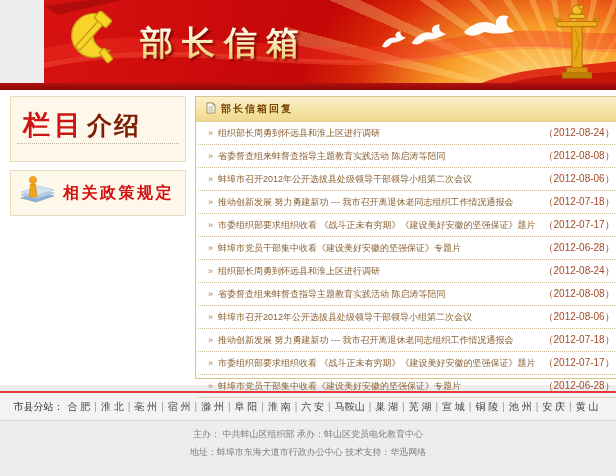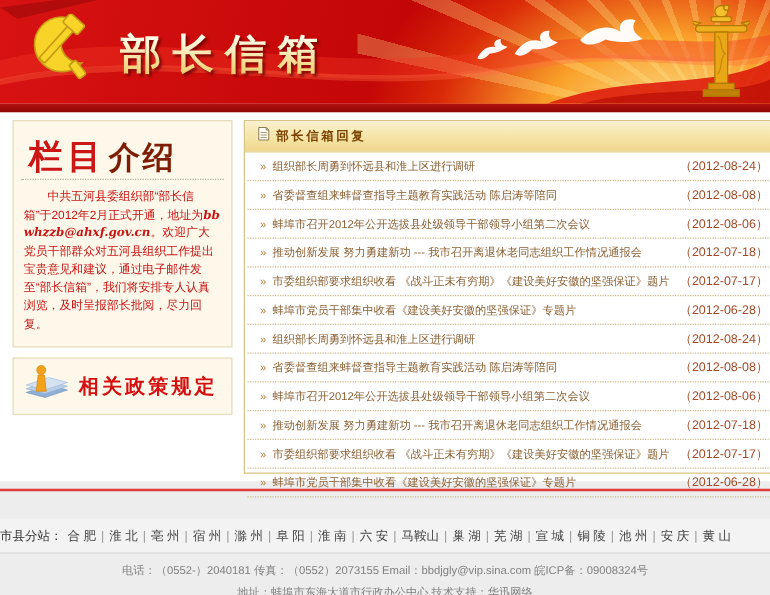--- a/index.html
+++ b/index.html
@@ -5,20 +5,21 @@
   * { box-sizing: border-box; margin: 0; padding: 0; }
   html,body { width:616px; height:476px; overflow:hidden; }
   body { font-family:"Liberation Sans", sans-serif; background:#ededed; }
 
   
   .banner{
     position:relative; height:83px; overflow:hidden;
     background:
       radial-gradient(ellipse 300px 210px at 87% 122%, rgba(255,240,160,.95) 0%, rgba(255,178,46,.9) 34%, rgba(238,72,10,.55) 62%, rgba(205,8,8,0) 82%),
       linear-gradient(100deg,#d81212,#c10505 55%,#cd0d07);
+    margin-left: 44px;
   }
   .rays{
     position:absolute; top:0; right:0; width:330px; height:100%;
     background:repeating-conic-gradient(from 150deg at 87% 125%, rgba(255,230,140,.30) 0deg 3deg, rgba(255,230,140,0) 3deg 11deg);
   }
   .banner svg.ribbons{ position:absolute; inset:0; }
   .emblem{ position:absolute; left:20px; top:11px; }
   .banner-title{
     position:absolute; left:96px; top:21px;
     font-size:33px; font-weight:bold; letter-spacing:9px;
@@ -64,24 +65,23 @@
     padding:4px 8px 4px 10px; border-bottom:1px dotted #cdbb92;
   }
   .reply-link{ font-size:9px; color:#8b6134; white-space:nowrap; overflow:hidden; cursor:pointer; }
   .arrow{ color:#ad8045; font-size:9px; margin-right:5px; }
   .reply-date{ font-size:10px; color:#a34a26; white-space:nowrap; flex:none; margin-left:8px; }
 
   
   .red-divider{ height:2px; background:#e23b3b; margin-top:6px; }
   .footer{ background:#ededed; }
   .city-bar{
-    text-align:left; font-size:10px; color:#444;
+    text-align:center; font-size:10px; color:#444;
     padding:7px 0 6px; background:#f3f3f3; border-bottom:1px solid #d9d9d9;
     white-space:nowrap;
-    margin-top:22px;
   }
   .city-bar .label{ color:#333; }
   .city{ margin:0 4px; cursor:pointer; }
   .sep{ color:#999; }
   .foot-lines{ text-align:center; font-size:9px; color:#808080; line-height:18px; padding-top:4px; }
 </style>
 </head>
 <body>
 
 <div class="page">
@@ -143,21 +143,20 @@
 
     <aside class="side">
       <div class="panel intro-panel">
         <div class="intro-head">
           <div class="intro-line1">
             <span class="t-main">栏目</span>
             <span class="t-sub">介绍</span>
           </div>
         </div>
         <div class="intro-sep"></div>
-        <p class="intro-text"><span>　　中共五河县委组织部“部长信箱”于2012年2月正式开通，地址为</span><span class="email">bbwhzzb@ahxf.gov.cn</span><span>。欢迎广大党员干部群众对五河县组织工作提出宝贵意见和建议，通过电子邮件发至“部长信箱”，我们将安排专人认真浏览，及时呈报部长批阅，尽力回复。</span></p>
       </div>
 
       <div class="panel policy-box">
         <span>
           <svg width="40" height="36" viewBox="0 0 40 36">
             <path d="M4 25 L22 19 L37 23 L19 29 Z" fill="#8fafd4" stroke="#6f92bd" stroke-width="0.5"></path>
             <path d="M4 22 L22 16 L37 20 L19 26 Z" fill="#b9cfe8" stroke="#8fafd4" stroke-width="0.5"></path>
             <path d="M4 19 L22 13 L37 17 L19 23 Z" fill="#d5e2f2" stroke="#9db8d8" stroke-width="0.5"></path>
             <circle cx="16" cy="7" r="3.6" fill="#f5a21b" stroke="#d07f05" stroke-width="0.5"></circle>
             <path d="M12 24 L13.5 11 L18.5 11 L20 24 Z" fill="#f5a21b" stroke="#d07f05" stroke-width="0.5"></path>
@@ -243,18 +242,18 @@
 
   </div>
 
   <div class="red-divider"></div>
 
   <footer class="footer">
     <div class="city-bar">
       <span class="label">市县分站：</span><span id="city-list"><span class="city">合 肥</span><span class="sep">|</span><span class="city">淮 北</span><span class="sep">|</span><span class="city">亳 州</span><span class="sep">|</span><span class="city">宿 州</span><span class="sep">|</span><span class="city">滁 州</span><span class="sep">|</span><span class="city">阜 阳</span><span class="sep">|</span><span class="city">淮 南</span><span class="sep">|</span><span class="city">六 安</span><span class="sep">|</span><span class="city">马鞍山</span><span class="sep">|</span><span class="city">巢 湖</span><span class="sep">|</span><span class="city">芜 湖</span><span class="sep">|</span><span class="city">宣 城</span><span class="sep">|</span><span class="city">铜 陵</span><span class="sep">|</span><span class="city">池 州</span><span class="sep">|</span><span class="city">安 庆</span><span class="sep">|</span><span class="city">黄 山</span></span>
     </div>
     <div class="foot-lines">
-      <div>电话：（0552-）2040181 传真：（0552）2073155 Email：bbdjgly@vip.sina.com 皖ICP备：09008324号</div>
+      <div>主办： 中共蚌山区组织部 承办：蚌山区党员电化教育中心</div>
       <div>地址：蚌埠市东海大道市行政办公中心 技术支持：华迅网络</div>
     </div>
   </footer>
 
 </div>
 
 </body></html>

